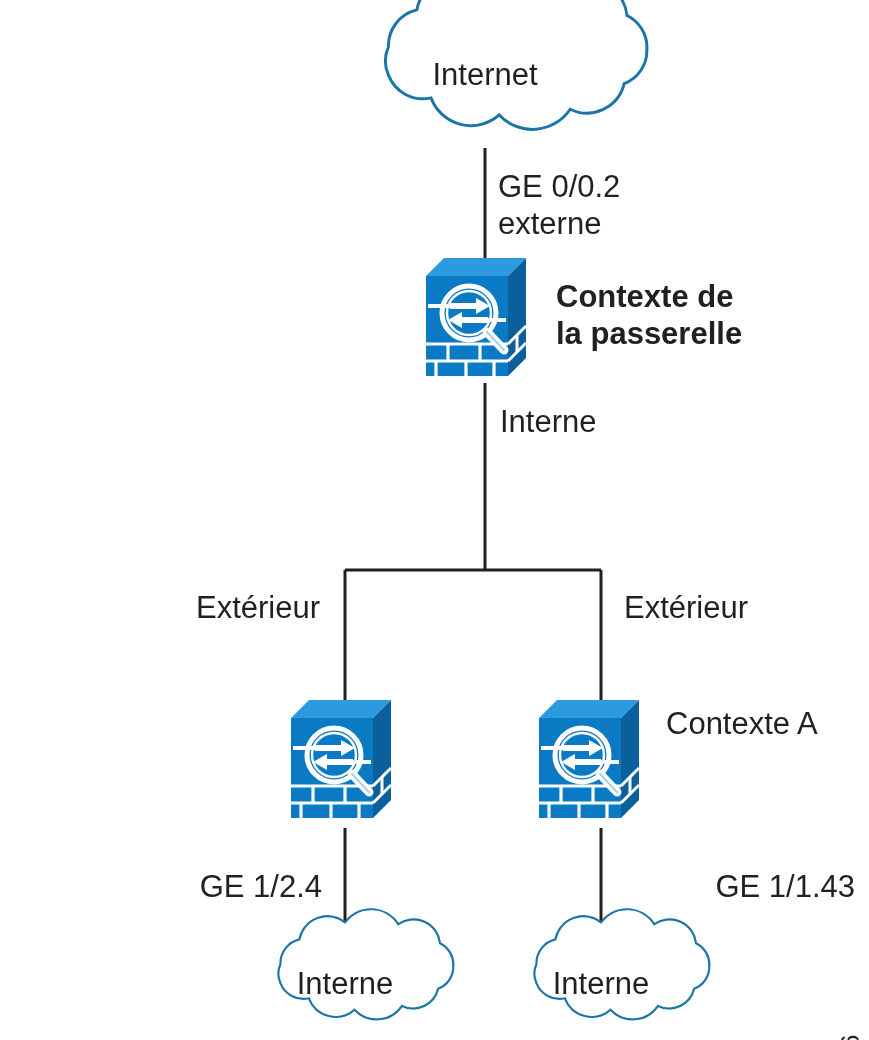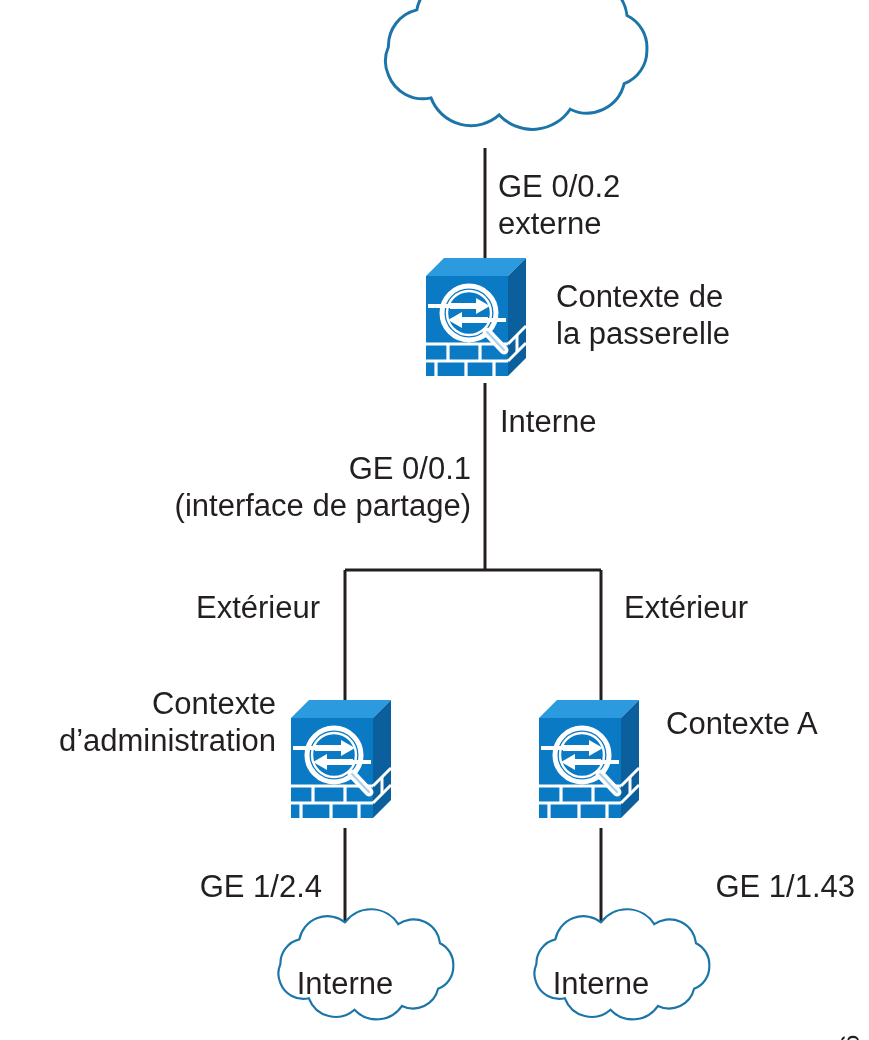--- a/index.html
+++ b/index.html
@@ -186,38 +186,35 @@
 
     <g>
       <use href="#firewall-glyph" x="291" y="700"></use>
     </g>
 
     <g>
       <use href="#firewall-glyph" x="539" y="700"></use>
     </g>
   </svg>
 
+  <div class="cloud-text" style="left:385px; top:58px; width:200px;">Internet</div>
 
   <div class="label left" style="left:498px; top:168px; width:260px;">GE 0/0.2
 externe</div>
 
-  <div class="label left" style="left:556px; top:278px; width:300px;">Contexte de
+  <div class="label left" style="left:556px; top:278px; width:300px;font-weight:bold;">Contexte de
 la passerelle</div>
 
   <div class="label left" style="left:500px; top:403px; width:240px;">Interne</div>
 
-  <div class="label right" style="left:68px; top:450px; width:403px;">GE 0/0.1
-(interface de partage)</div>
 
   <div class="label right" style="left:98px; top:589px; width:222px;">Extérieur</div>
 
   <div class="label left" style="left:624px; top:589px; width:230px;">Extérieur</div>
 
-  <div class="label right" style="left:6px; top:685px; width:270px;">Contexte
-d’administration</div>
 
   <div class="label left" style="left:666px; top:705px; width:250px;">Contexte A</div>
 
   <div class="label right" style="left:110px; top:868px; width:212px;">GE 1/2.4</div>
 
   <div class="label left" style="left:625px; top:868px; width:230px;text-align:right;">GE 1/1.43</div>
 
   <div class="cloud-text" style="left:245px; top:967px; width:200px;">Interne</div>
 
   <div class="cloud-text" style="left:501px; top:967px; width:200px;">Interne</div>

